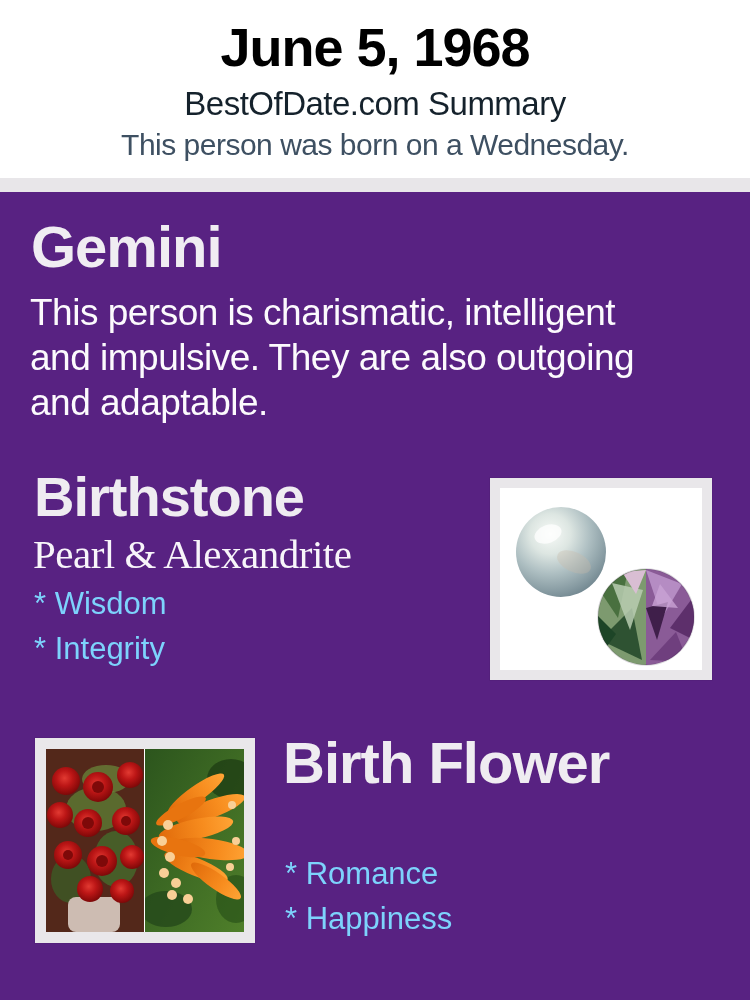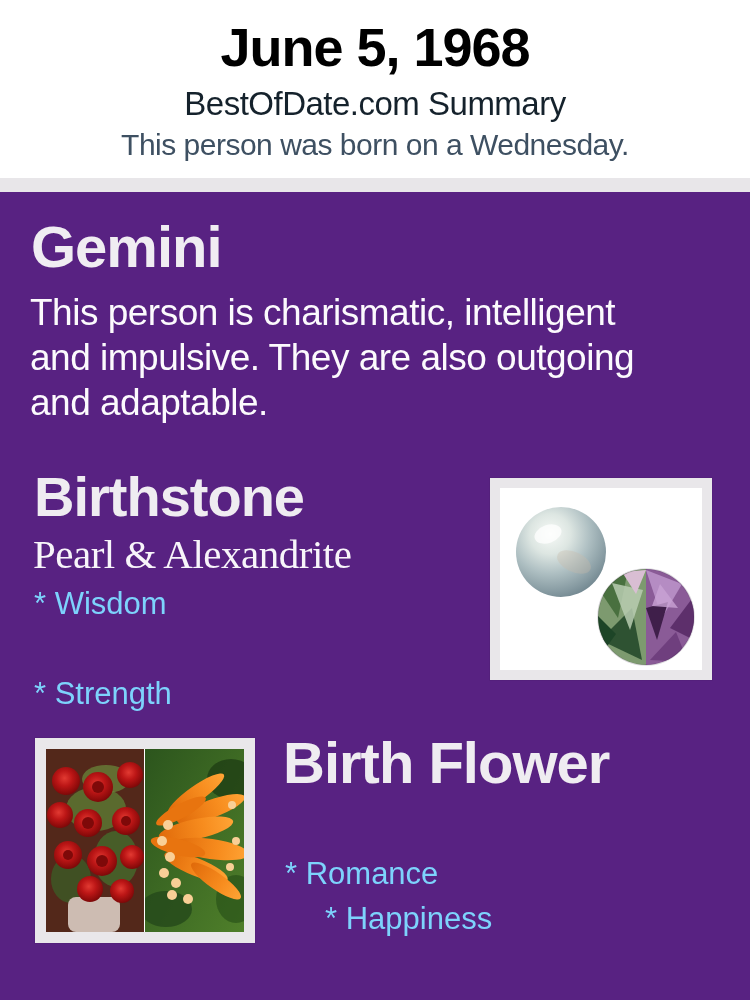--- a/index.html
+++ b/index.html
@@ -113,21 +113,21 @@
   .flower-photo {
     top: 546px; left: 35px;
     width: 220px; height: 205px;
     border-width: 11px;
   }
   .photo-frame svg { display: block; }
 
   .flower-title { position: absolute; top: 540px; left: 283px; font-size: 58px; }
   .flower-names { position: absolute; top: 606px; left: 283px; font-size: 42px; }
   .fl-trait-0 { position: absolute; top: 664px; left: 285px; }
-  .fl-trait-1 { position: absolute; top: 709px; left: 285px; margin-left: 40px; }
+  .fl-trait-1 { position: absolute; top: 709px; left: 285px; }
 </style>
 </head>
 <body>
 
 <div class="canvas">
 
   <div class="header">
     <div class="date-title">June 5, 1968</div>
     <div class="site-summary">BestOfDate.com Summary</div>
     <div class="weekday-line">This person was born on a Wednesday.</div>
@@ -136,21 +136,21 @@
   <div class="divider-strip"></div>
 
   <div class="main">
 
     <div class="zodiac-sign">Gemini</div>
     <div class="zodiac-desc">This person is charismatic, intelligent and impulsive. They are also outgoing and adaptable.</div>
 
     <div class="section-title birthstone-title">Birthstone</div>
     <div class="section-sub birthstone-names">Pearl &amp; Alexandrite</div>
     <div class="trait bs-trait-0">* Wisdom</div>
-    <div class="trait bs-trait-2">* Strength</div>
+    <div class="trait bs-trait-1">* Integrity</div>
 
     <div class="photo-frame birthstone-photo">
       <svg width="202" height="182" viewBox="0 0 202 182">
         <defs>
           <radialGradient id="pearlGrad" cx="38%" cy="30%" r="80%">
             <stop offset="0%" stop-color="#f7faf7"></stop>
             <stop offset="28%" stop-color="#dde6e2"></stop>
             <stop offset="55%" stop-color="#aebfc2"></stop>
             <stop offset="80%" stop-color="#879ba2"></stop>
             <stop offset="100%" stop-color="#667c86"></stop>

